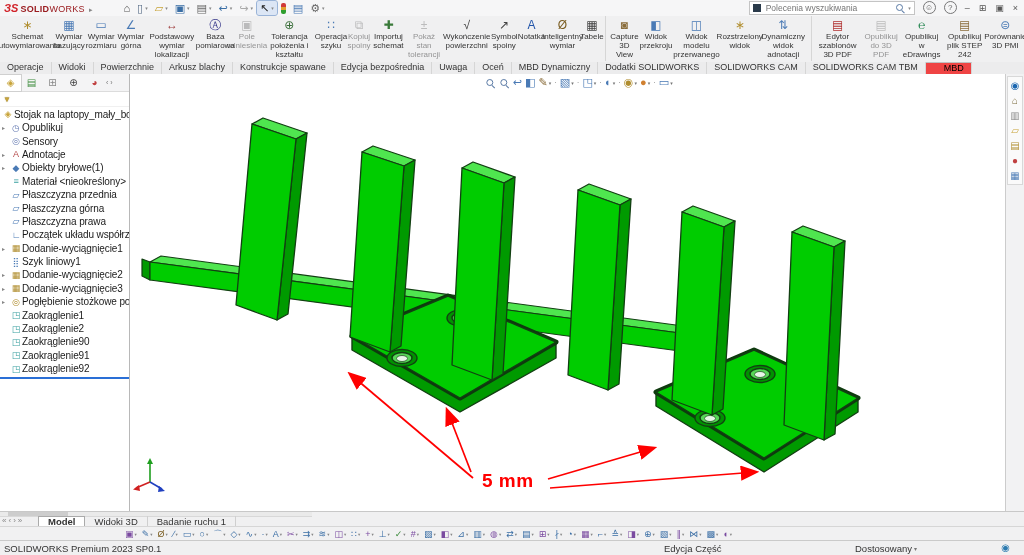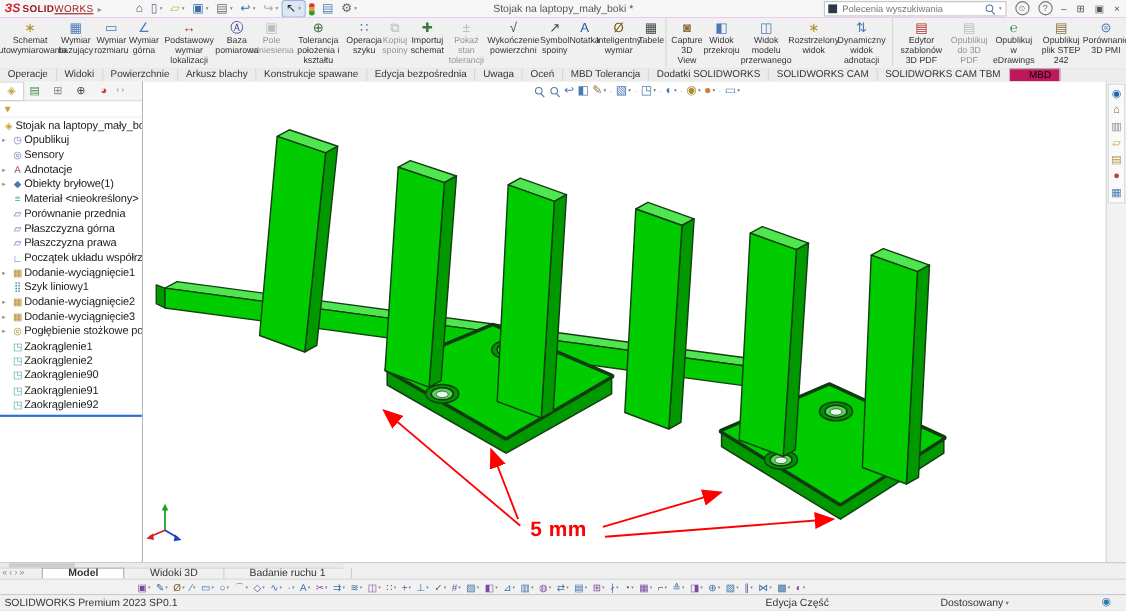--- a/index.html
+++ b/index.html
@@ -5,21 +5,21 @@
   html,body{margin:0;padding:0;background:#cfcfcf;}
   #app{position:relative;width:1024px;height:555px;background:#fff;overflow:hidden;
        font-family:"Liberation Sans","DejaVu Sans",sans-serif;color:#333;
        -webkit-font-smoothing:antialiased;}
   
   .titlebar{position:absolute;top:0;left:0;right:0;height:16px;background:#f6f6f7;
             border-bottom:1px solid #d946ef;display:flex;align-items:center;font-size:10px;}
   .logo{display:flex;align-items:baseline;margin-left:4px;white-space:nowrap;}
   .logo .mark{color:#d1232a;font-weight:bold;font-style:italic;font-size:11px;margin-right:2px;}
   .logo .solid{color:#9a1c20;font-weight:bold;font-size:9px;letter-spacing:.3px;}
-  .logo .works{color:#9a1c20;font-size:9px;letter-spacing:.3px;text-decoration:underline;}
+  .logo .works{color:#9a1c20;font-size:9px;letter-spacing:.3px;}
   .logo .flyout{color:#888;font-size:7px;margin-left:4px;}
   .qbar{display:flex;align-items:center;margin-left:28px;gap:1px;}
   .qicon{display:flex;align-items:center;padding:0 3px;height:14px;border-radius:2px;}
   .qicon .g{font-size:11px;line-height:14px;}
   .qicon.active{background:#dce6f5;outline:1px solid #9ab4d8;}
   .qicon .caret{display:none;font-size:5px;color:#888;margin-left:2px;}
   .qicon .caret.show{display:inline;}
   .qicon.traffic .g{display:inline-block;width:5px;height:11px;border-radius:2px;
       background:linear-gradient(#d03a3a 0 33%,#e0a030 33% 66%,#2f9e2f 66% 100%);
       font-size:0;}
@@ -49,21 +49,21 @@
         color:#333;max-width:74px;min-width:26px;flex:0 1 auto;}
   .rbtn .ric{font-size:12px;height:13px;line-height:13px;}
   .rbtn .rlabel{margin-top:1px;}
   .rbtn.disabled{filter:grayscale(1);opacity:.5;}
   .rbtn.sepafter{border-right:1px solid #d6d6d6;padding-right:4px;margin-right:2px;}
   .ribchev{position:absolute;right:5px;bottom:1px;font-size:8px;color:#777;}
   
   .tabrow{position:absolute;top:62px;left:0;right:0;height:12px;background:#ececed;
           display:flex;border-bottom:1px solid #cfcfcf;font-size:9px;}
   .rtab{padding:0 7px;line-height:11px;border-right:1px solid #d6d6d6;color:#333;white-space:nowrap;}
-  .rtab.active{background:#be185d;color:#000;border-top:1px solid #c0c0c0;padding-left:18px;}
+  .rtab.active{background:#ef4444;color:#000;border-top:1px solid #c0c0c0;padding-left:18px;}
   
   .main{position:absolute;top:74px;left:0;right:0;height:437px;display:flex;}
   .lpanel{width:129px;flex:none;border-right:1px solid #b8b8b8;background:#fff;overflow:hidden;}
   .panel-tabs{height:17px;background:#f4f4f5;border-bottom:1px solid #dcdcdc;
               display:flex;align-items:center;}
   .ptab{width:21px;text-align:center;font-size:10px;line-height:16px;height:16px;}
   .ptab.active{background:#fff;outline:1px solid #d0d0d0;}
   .ptab-scroll{font-size:7px;color:#777;padding:0 1px;}
   .filter-row{height:14px;display:flex;align-items:center;padding-left:3px;border-bottom:1px solid #f0f0f0;}
   .funnel{font-size:8px;color:#c8a43a;text-shadow:0 0 1px #7a6a2a;}
@@ -91,34 +91,34 @@
            flex-direction:column;align-items:center;padding:1px 0;}
   .tpicon{font-size:10px;height:15px;line-height:15px;}
   
   .bottomtabs{position:absolute;top:511px;left:0;right:0;height:15px;background:#f0f0f1;
               border-top:1px solid #c8c8c8;font-size:9.5px;}
   .hscroll{position:absolute;left:0;top:0;width:312px;height:4px;background:#eaeaea;
            border-bottom:1px solid #d8d8d8;}
   .hscroll .thumb{position:absolute;left:8px;top:0;width:60px;height:4px;background:#cdcdcd;}
   .tabnav{position:absolute;left:2px;top:4px;display:flex;gap:2px;color:#888;font-size:8px;}
   .btabs{position:absolute;left:38px;top:4px;display:flex;height:11px;}
-  .btab{padding:0 23px;line-height:11px;border-right:1px solid #cfcfcf;color:#333;}
+  .btab{padding:0 9px;line-height:11px;border-right:1px solid #cfcfcf;color:#333;}
   .btab.active{background:#fff;font-weight:bold;border:1px solid #aaa;border-bottom:none;line-height:10px;}
   
   .btoolbar{position:absolute;top:526px;left:0;right:0;height:14px;background:#f1f1f2;
             border-top:1px solid #d6d6d6;display:flex;align-items:center;
             padding-left:125px;gap:5px;overflow:hidden;}
   .btool{display:flex;align-items:center;gap:1px;}
   .btool .g{font-size:9px;line-height:13px;}
   .btool .caret{font-size:4.5px;color:#888;}
   
   .statusbar{position:absolute;top:540px;left:0;right:0;height:15px;background:#f0f0f1;
              border-top:1px solid #cacaca;font-size:9.5px;color:#333;}
   .sb-left{position:absolute;left:4px;top:2px;}
-  .sb-mode{position:absolute;left:696px;top:2px;}
+  .sb-mode{position:absolute;left:664px;top:2px;}
   .sb-profile{position:absolute;left:855px;top:2px;display:flex;gap:2px;align-items:center;}
   .sb-profile .caret{font-size:6px;color:#777;}
   .sb-globe{position:absolute;right:14px;top:1px;font-size:10px;color:#2a7ab0;}
 </style>
 </head>
 <body>
 
 <div id="app">
 
   <div class="titlebar">
@@ -178,21 +178,20 @@
         <span class="qicon">
           <span class="g" style="color: rgb(74, 122, 181);">▤</span>
 
         </span>
 
         <span class="qicon">
           <span class="g" style="color: rgb(102, 102, 102);">⚙</span>
           <span class="caret show" style="display: inline-block;">▾</span>
         </span>
       </div>
-    <div class="wtitle">Stojak na laptopy_mały_boki *</div>
     <div class="titlebar-right">
       <div class="searchbox">
         <span class="sq"></span>
         <input placeholder="Polecenia wyszukiwania" style="">
         <span class="mag"></span>
         <span class="caret" style="font-size:5px;color:#888">▾</span>
       </div>
       <span class="circ">☺</span>
       <span class="circ">?</span>
       <div class="winctl">
@@ -358,21 +357,21 @@
       <span class="rtab">Arkusz blachy</span>
 
       <span class="rtab">Konstrukcje spawane</span>
 
       <span class="rtab">Edycja bezpośrednia</span>
 
       <span class="rtab">Uwaga</span>
 
       <span class="rtab">Oceń</span>
 
-      <span class="rtab">MBD Tolerancja</span>
+      <span class="rtab">MBD Dynamiczny</span>
 
       <span class="rtab">Dodatki SOLIDWORKS</span>
 
       <span class="rtab">SOLIDWORKS CAM</span>
 
       <span class="rtab">SOLIDWORKS CAM TBM</span>
 
       <span class="rtab active">MBD</span>
     </div>
 
@@ -441,21 +440,21 @@
 
             <div class="trow">
               <span class="tarrow">▸</span>
               <span class="ticon" style="color: rgb(58, 160, 160);">≡</span>
               <span class="tlabel">Materiał &lt;nieokreślony&gt;</span>
             </div>
 
             <div class="trow">
               <span class="tarrow">▸</span>
               <span class="ticon" style="color: rgb(74, 122, 181);">▱</span>
-              <span class="tlabel">Porównanie przednia</span>
+              <span class="tlabel">Płaszczyzna przednia</span>
             </div>
 
             <div class="trow">
               <span class="tarrow">▸</span>
               <span class="ticon" style="color: rgb(74, 122, 181);">▱</span>
               <span class="tlabel">Płaszczyzna górna</span>
             </div>
 
             <div class="trow">
               <span class="tarrow">▸</span>

